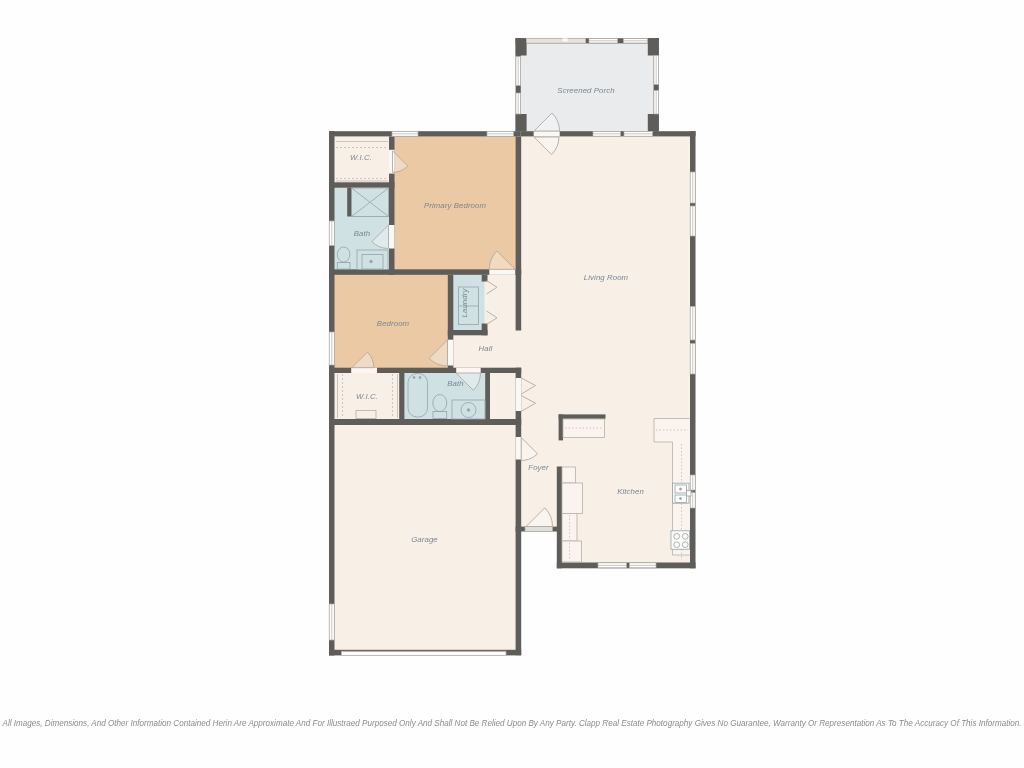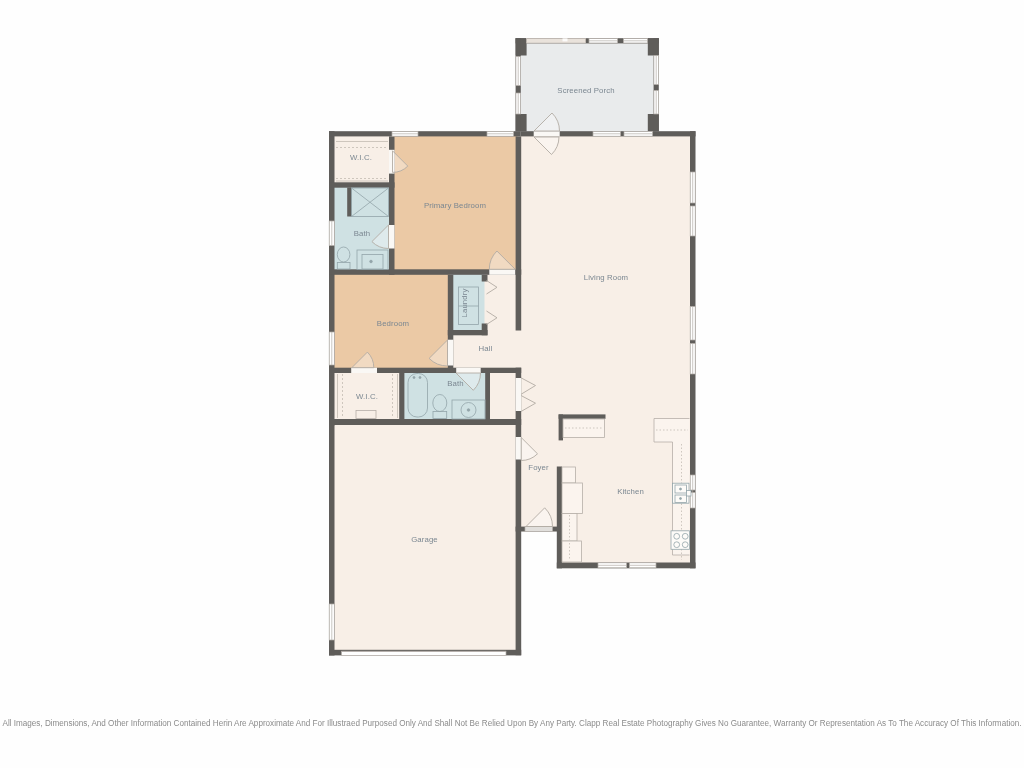--- a/index.html
+++ b/index.html
@@ -1,16 +1,16 @@
 <!DOCTYPE html>
 <html><head>
 <meta charset="utf-8">
 <style>
   html,body{margin:0;padding:0;background:#fefefe;}
-  .page{position:relative;width:1024px;height:768px;background:#e5e5e5;font-family:"Liberation Sans",sans-serif;}
+  .page{position:relative;width:1024px;height:768px;background:#e5e5e5;font-family:"Liberation Sans",sans-serif;font-style:italic;}
   svg{position:absolute;left:0;top:0;}
   .lbl{fill:#7b8791;font-size:7.8px;font-family:"Liberation Sans",sans-serif;letter-spacing:.1px;}
 </style>
 </head>
 <body>
 <div class="page">
 <svg width="1024" height="768" viewBox="0 0 1024 768">
 
 <rect x="0" y="0" width="1024" height="768" fill="#fefefe"></rect>
 

